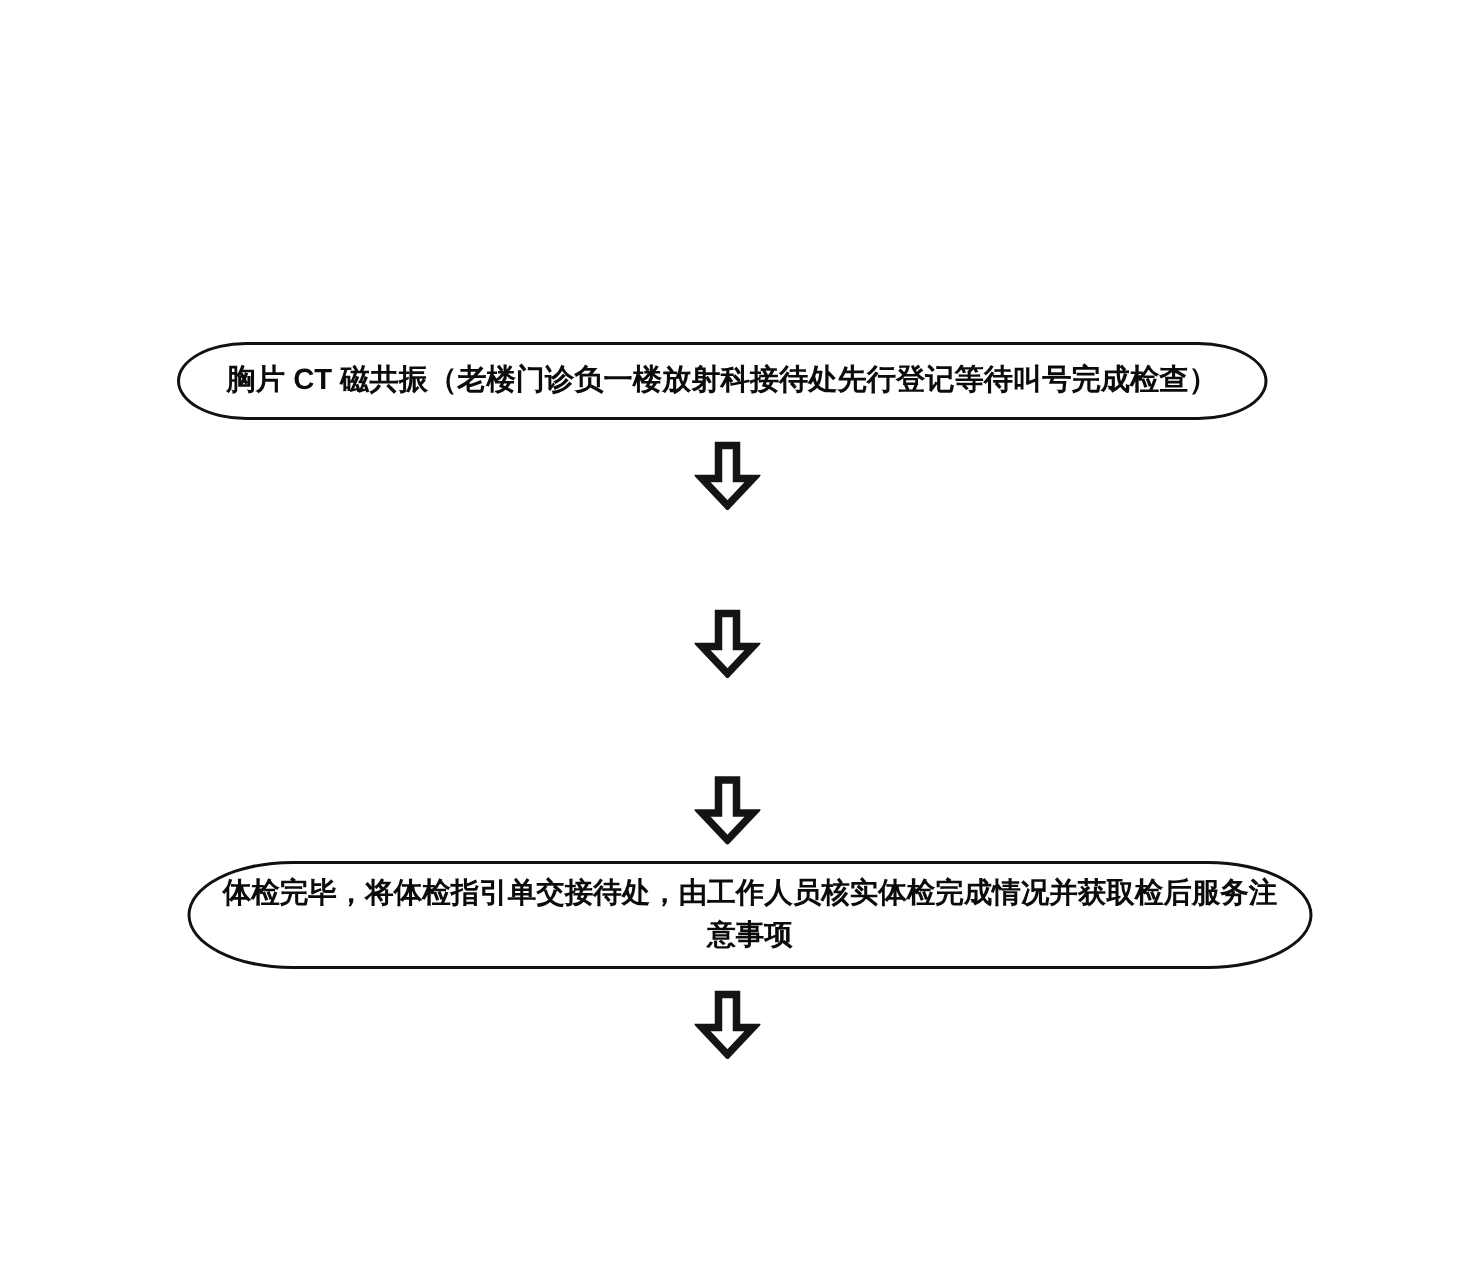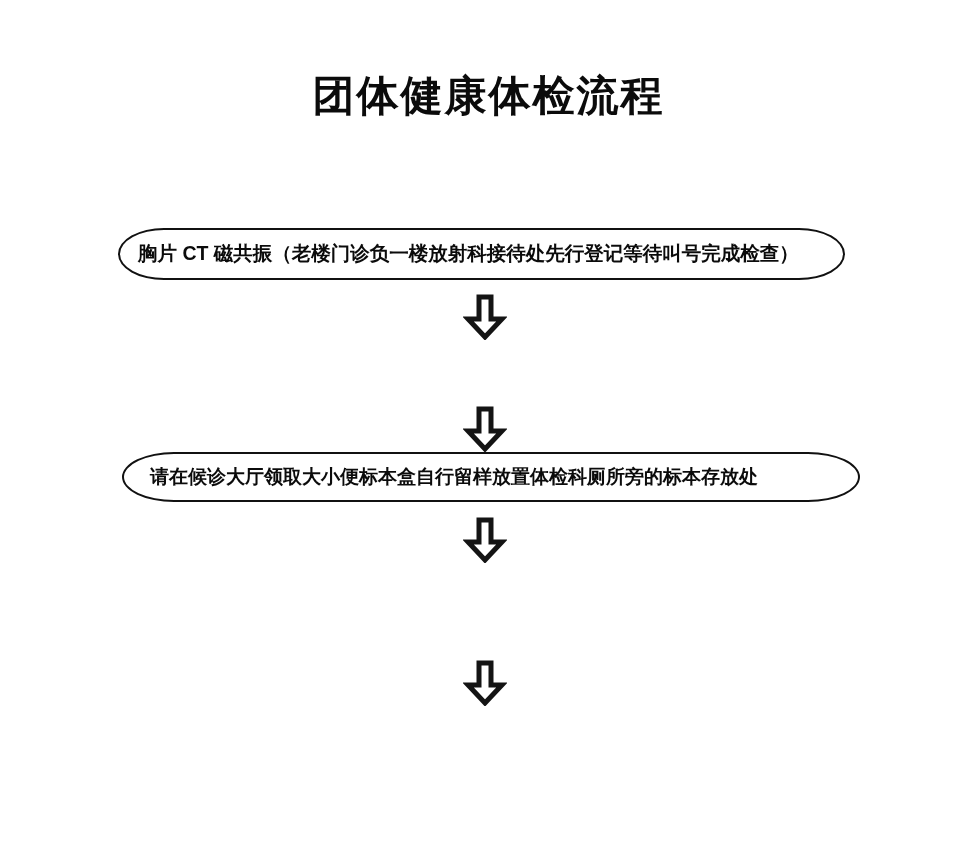--- a/index.html
+++ b/index.html
@@ -47,21 +47,21 @@
 
   
   .node {
     position: absolute;
     box-sizing: border-box;
     border: 2.4px solid #111111;
     background: #ffffff;
     display: flex;
     align-items: center;
     justify-content: center;
-    text-align: left;
+    text-align: center;
     color: #0b0b0b;
     font-weight: 700;
     line-height: 1.5;
     padding: 2px 26px;
   }
 
   .node-text {
     display: block;
     width: 100%;
     white-space: pre-wrap;
@@ -119,51 +119,50 @@
   #conn-1 { left: 463px; top: 294px; }
   #conn-2 { left: 463px; top: 406px; }
   #conn-3 { left: 463px; top: 517px; }
   #conn-4 { left: 463px; top: 660px; }
 </style>
 </head>
 <body>
 
 <div class="page">
 
-  <div class="chart-title">团体健康体检流程</div>
 
   <div class="flow">
 
     <div class="node" id="node-1">
       <span class="node-text">胸片 CT 磁共振（老楼门诊负一楼放射科接待处先行登记等待叫号完成检查）</span>
     </div>
 
     <div class="connector" id="conn-1">
       <svg viewBox="0 0 44 46" xmlns="http://www.w3.org/2000/svg">
         <path d="M16 3 L28 3 L28 25 L39 25 L22 43 L5 25 L16 25 Z"></path>
       </svg>
     </div>
 
 
     <div class="connector" id="conn-2">
       <svg viewBox="0 0 44 46" xmlns="http://www.w3.org/2000/svg">
         <path d="M16 3 L28 3 L28 25 L39 25 L22 43 L5 25 L16 25 Z"></path>
       </svg>
     </div>
 
-    <div class="node" id="node-3">
-      <span class="node-text">请在候诊大厅领取大小便标本盒自行留样放置体检科厕所旁的标本存放处</span>
-    </div>
 
     <div class="connector" id="conn-3">
       <svg viewBox="0 0 44 46" xmlns="http://www.w3.org/2000/svg">
         <path d="M16 3 L28 3 L28 25 L39 25 L22 43 L5 25 L16 25 Z"></path>
       </svg>
     </div>
 
+    <div class="node" id="node-4">
+      <span class="node-text">体检完毕，将体检指引单交接待处，由工作人员核实体检完成情况并获取检后服务注意事项</span>
+    </div>
 
     <div class="connector" id="conn-4">
       <svg viewBox="0 0 44 46" xmlns="http://www.w3.org/2000/svg">
         <path d="M16 3 L28 3 L28 25 L39 25 L22 43 L5 25 L16 25 Z"></path>
       </svg>
     </div>
 
 
   </div>
 </div>

